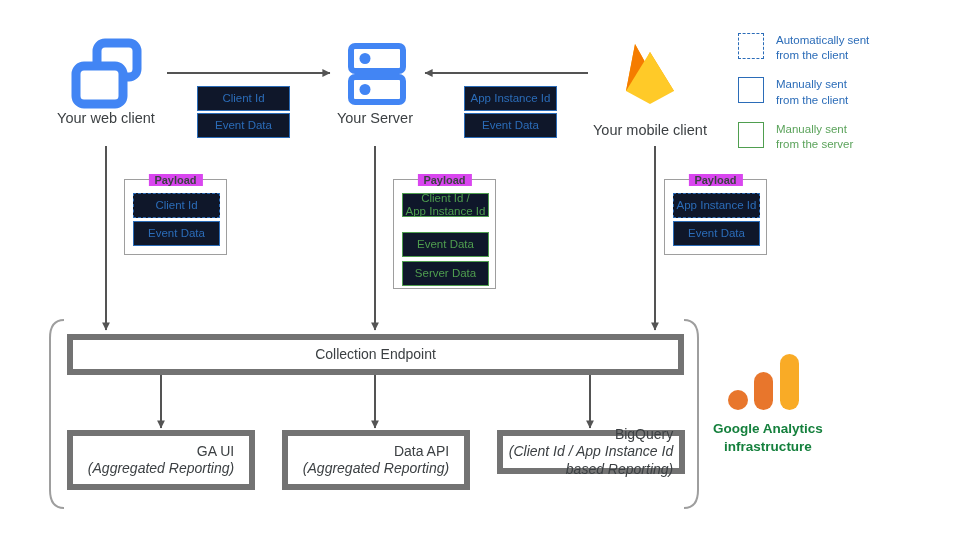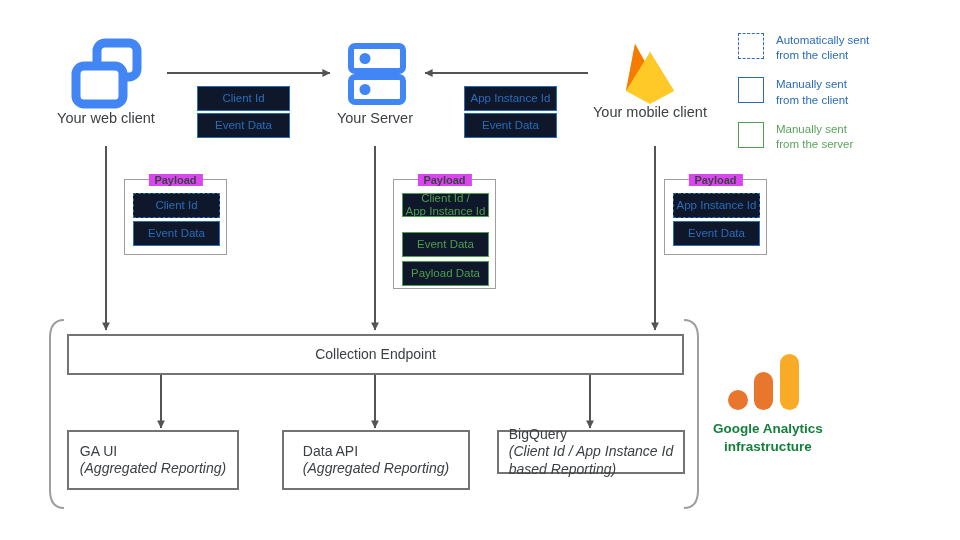--- a/index.html
+++ b/index.html
@@ -18,22 +18,22 @@
   .chip.blue-dash{border:1.6px dashed #2b6cb8;color:#2b6cb8;font-size:11.5px;}
   .chip.green{border:1.5px solid #4f9e4f;color:#4f9e4f;font-size:11.5px;}
 
   
   .payload{box-sizing:border-box;border:1px solid #9e9e9e;background:transparent;}
   .payload-legend{position:absolute;background:#d946ef;padding:0 6px;font-size:11px;
                   font-weight:bold;color:#3c4043;white-space:nowrap;
                   left:50%;transform:translate(-50%,-50%);}
 
   
-  .gbox{box-sizing:border-box;border:2px solid #737373;background:#fff;
-        display:flex;align-items:center;justify-content:center;text-align:left;
+  .gbox{box-sizing:border-box;border:6px solid #737373;background:#fff;
+        display:flex;align-items:center;justify-content:center;text-align:right;
         font-size:14px;color:#3c4043;line-height:1.25;}
   .gbox em{font-style:italic;display:block;}
 
   
   .legend-sw{box-sizing:border-box;width:26px;height:26px;background:#fff;}
   .legend-sw.dash{border:1.6px dashed #2b6cb8;}
   .legend-sw.solid-blue{border:1.6px solid #2b6cb8;}
   .legend-sw.solid-green{border:1.6px solid #4f9e4f;}
   .legend-txt{font-size:11.5px;line-height:1.32;white-space:pre-line;}
   .legend-txt.blue{color:#2b6cb8;}
@@ -102,53 +102,53 @@
 </div>
 <div class="abs node-label" style="left:300px;top:110px;width:150px;">Your Server</div>
 
 <div class="abs" style="left:619px;top:38px;">
   <svg width="62" height="70" viewBox="0 0 62 70">
     <path d="M7,53 L16,6 L26,24 L31,14 L55,53 Z" fill="#ffa000"></path>
     <path d="M7,53 L16,6 L26,24 L16,42 Z" fill="#f57c00"></path>
     <path d="M7,53 L31,14 L55,53 L31,66 Z" fill="#ffca28"></path>
   </svg>
 </div>
-<div class="abs node-label" style="left:570px;top:104px;width:160px;">Your mobile client</div>
+<div class="abs node-label" style="left:570px;top:122px;width:160px;">Your mobile client</div>
 
 <div class="abs chip blue" style="left:197px;top:86px;width:93px;height:25px;">Client Id</div>
 <div class="abs chip blue" style="left:197px;top:113px;width:93px;height:25px;">Event Data</div>
 
 <div class="abs chip blue" style="left:464px;top:86px;width:93px;height:25px;">App Instance Id</div>
 <div class="abs chip blue" style="left:464px;top:113px;width:93px;height:25px;">Event Data</div>
 
 <div class="abs payload" style="left:124px;top:179px;width:103px;height:76px;">
   <div class="payload-legend" style="top:0;">Payload</div>
   <div class="chip blue-dash abs" style="left:8px;top:13px;width:87px;height:25px;">Client Id</div>
   <div class="chip blue abs" style="left:8px;top:41px;width:87px;height:25px;">Event Data</div>
 </div>
 
 <div class="abs payload" style="left:393px;top:179px;width:103px;height:110px;">
   <div class="payload-legend" style="top:0;">Payload</div>
   <div class="chip green abs" style="left:8px;top:13px;width:87px;height:24px;">
     <span style="white-space:pre-line;">Client Id /
 App Instance Id</span>
   </div>
   <div class="chip green abs" style="left:8px;top:52px;width:87px;height:25px;">Event Data</div>
-  <div class="chip green abs" style="left:8px;top:81px;width:87px;height:25px;">Payload Data</div>
+  <div class="chip green abs" style="left:8px;top:81px;width:87px;height:25px;">Server Data</div>
 </div>
 
 <div class="abs payload" style="left:664px;top:179px;width:103px;height:76px;">
   <div class="payload-legend" style="top:0;">Payload</div>
   <div class="chip blue-dash abs" style="left:8px;top:13px;width:87px;height:25px;">App Instance Id</div>
   <div class="chip blue abs" style="left:8px;top:41px;width:87px;height:25px;">Event Data</div>
 </div>
 
 <div class="abs gbox" style="left:67px;top:334px;width:617px;height:41px;">Collection Endpoint</div>
 
-<div class="abs gbox" style="left:67px;top:430px;width:172px;height:60px;">
+<div class="abs gbox" style="left:67px;top:430px;width:188px;height:60px;">
   <div>
     <span>GA UI</span>
     <em>(Aggregated Reporting)</em>
   </div>
 </div>
 
 <div class="abs gbox" style="left:282px;top:430px;width:188px;height:60px;">
   <div>
     <span>Data API</span>
     <em>(Aggregated Reporting)</em>

